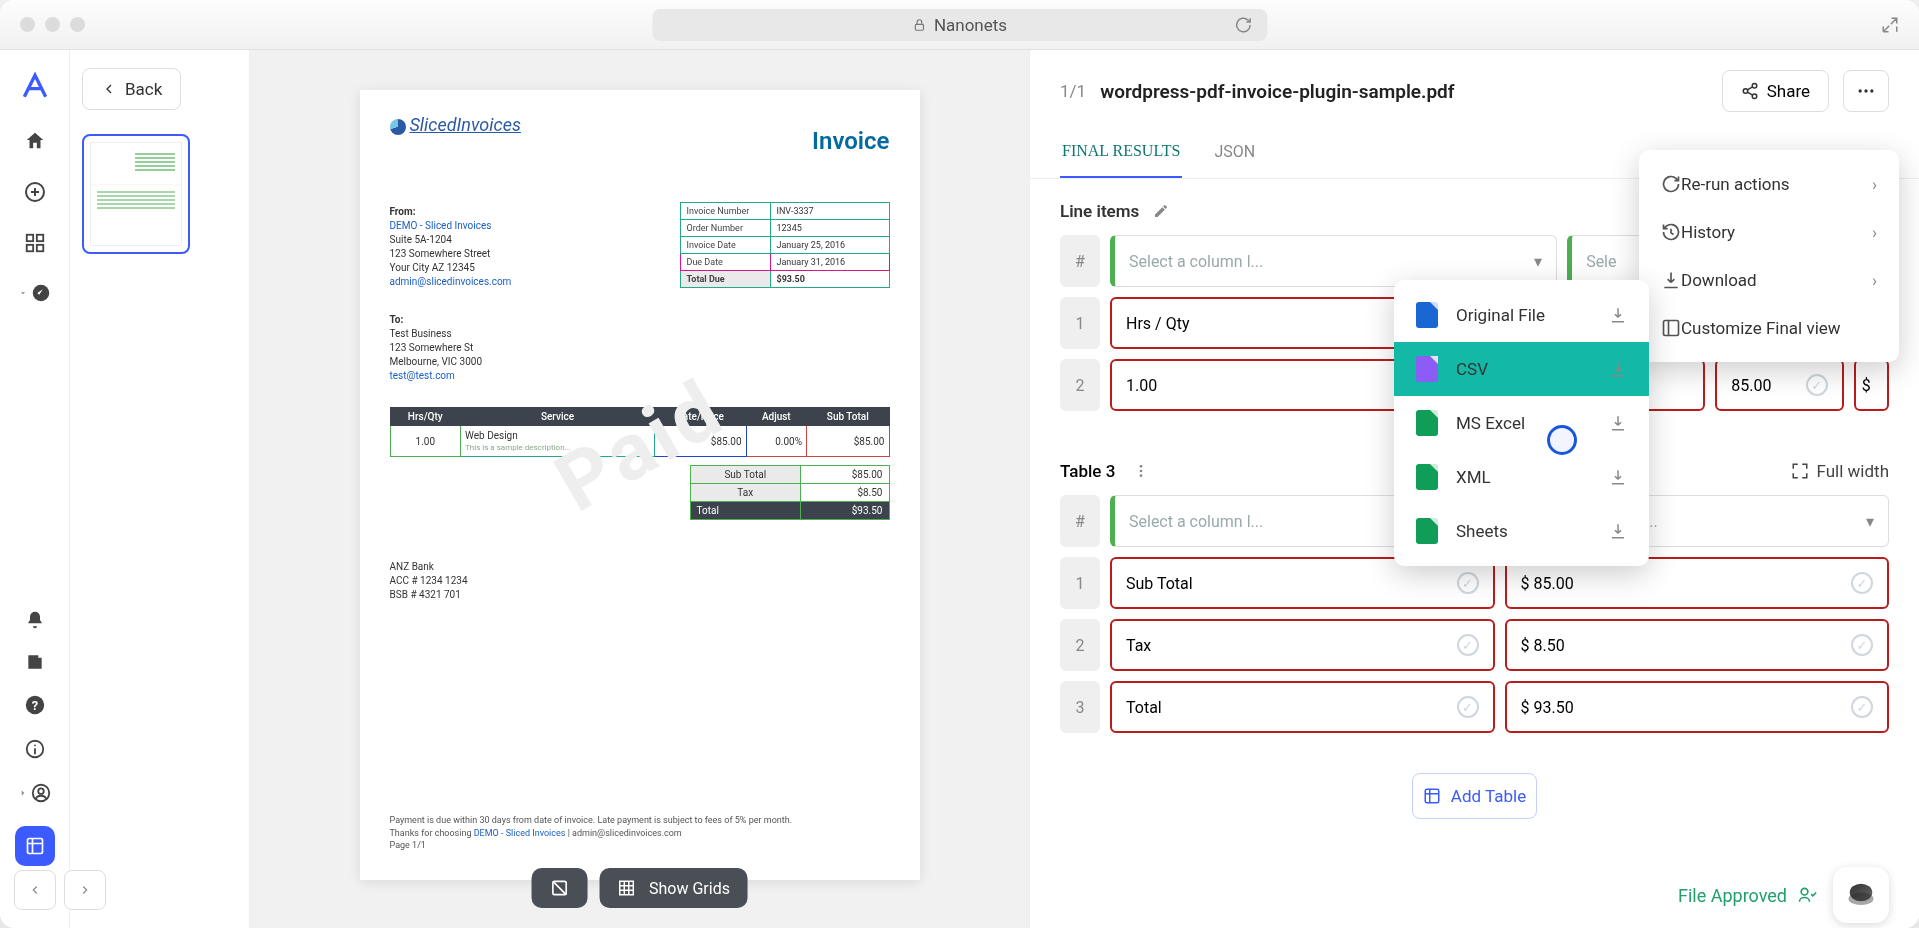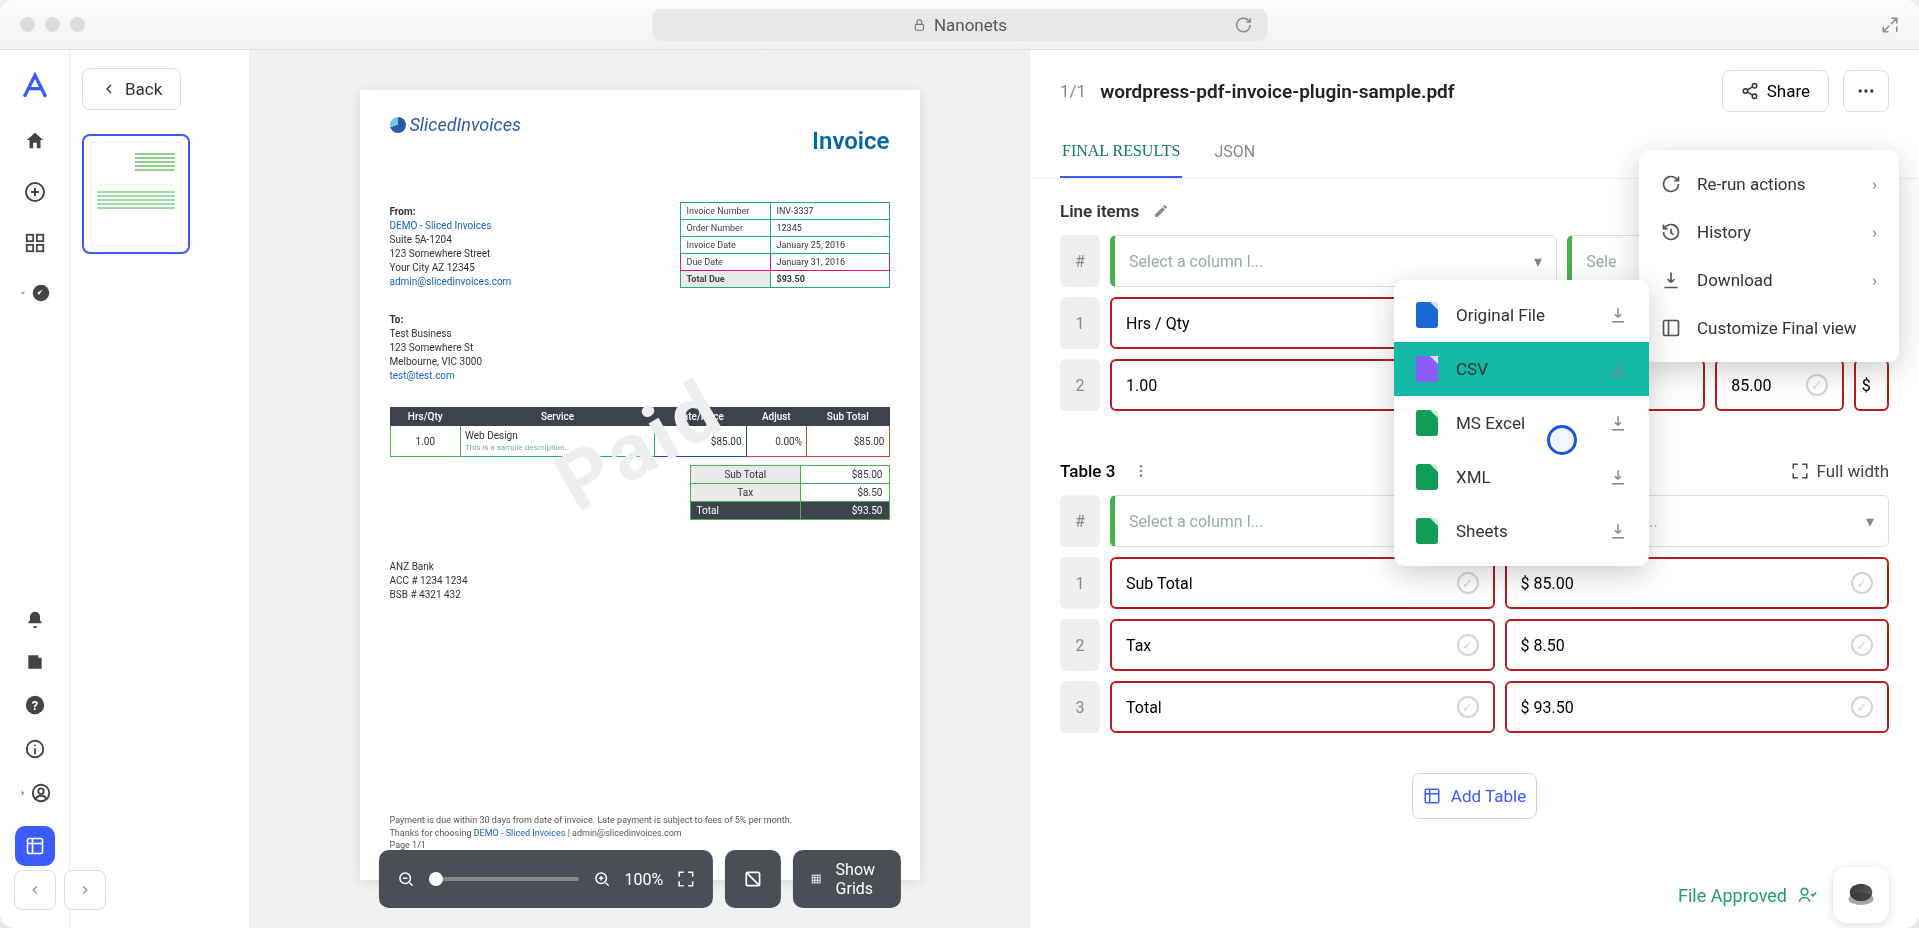--- a/index.html
+++ b/index.html
@@ -24,21 +24,21 @@
 
 .thumbcol { width: 180px; border-right: 1px solid #eee; padding: 18px 12px; background: #fff; }
 .back-btn { border: 1px solid #ddd; border-radius: 8px; padding: 10px 18px; display: inline-flex; align-items: center; gap: 8px; font-size: 17px; color: #333; cursor: pointer; background: #fff; }
 .thumb { margin-top: 24px; border: 2.5px solid #3b5bff; border-radius: 8px; width: 108px; height: 120px; background: #fff; padding: 6px; }
 .thumb-inner { width: 100%; height: 100%; background: linear-gradient(#fff 40%, #f4f4f4 41%, #fff 42%); border: 1px solid #eee; position: relative; }
 .thumb-inner::before { content:''; position:absolute; top:10px; right:6px; width:40px; height:20px; background: repeating-linear-gradient(#4caf50 0 2px, #fff 2px 4px); opacity:.6;}
 .thumb-inner::after { content:''; position:absolute; top:48px; left:6px; right:6px; height:18px; background: repeating-linear-gradient(#4caf50 0 2px, #fff 2px 4px); opacity:.5;}
 
 .viewer { flex: 1; background: #f1f1f1; position: relative; display: flex; justify-content: center; padding-top: 40px; }
 .doc { width: 560px; height: 790px; background: #fff; box-shadow: 0 2px 12px rgba(0,0,0,0.1); padding: 24px 30px; position: relative; font-size: 10px; color: #333; }
-.doc .brand { font-style: italic; font-size: 18px; color: #2a5aa5; display:flex; align-items:center; gap:4px;}
+.doc .brand { font-style: italic; font-size: 18px; color: #2a5aa5; display:flex; align-items:flex-end; gap:4px;text-decoration:underline;}
 .doc .brand .circ { width:16px; height:16px; border-radius:50%; background: conic-gradient(#2a5aa5 0 70%, #76c7e8 70% 100%); }
 .doc h1 { text-align: right; font-size: 24px; color: #0369a1; font-weight: 600; margin-top: -8px; }
 .doc .meta-box { position: absolute; top: 112px; right: 30px; width: 210px; font-size: 9px; }
 .doc .meta-box table { border-collapse: collapse; width: 100%; }
 .doc .meta-box td { border: 1px solid #4caf50; padding: 3px 6px; }
 .doc .meta-box .k { width: 90px; border-color:#2a8; color:#444; }
 .doc .meta-box .v { border-color:#2a8; color:#333; }
 .doc .meta-box .irow .k { border-color:#2a8;}
 .doc .meta-box .due td { border-color:#d18; }
 .doc .from { margin-top: 50px; font-size: 10px; line-height: 1.4; }
@@ -97,21 +97,21 @@
 .table3-head .fw { margin-left:auto; display:flex; align-items:center; gap:8px; color:#444; font-size:17px;}
 
 .add-table { margin: 30px auto; border:1px solid #c6d0ff; background:#fff; color:#3b5bff; padding:12px 10px; border-radius:8px; display:flex; align-items:center; gap:10px; font-size:17px; cursor:pointer; }
 
 .footer-bar { margin-top:auto; padding:18px 30px; display:flex; justify-content:flex-end; align-items:center; gap:16px;}
 .footer-bar .approved { color:#22a06b; font-size:18px; display:flex; align-items:center; gap:10px;}
 .footer-bar .chat { width:56px; height:56px; border-radius:14px; box-shadow:0 2px 10px rgba(0,0,0,.15); display:flex; align-items:center; justify-content:center; background:#fff;}
 
 
 .more-menu { position:absolute; top:100px; right:20px; width:260px; background:#fff; border-radius:10px; box-shadow:0 8px 30px rgba(0,0,0,.2); padding:10px 0; z-index:50;}
-.more-menu .item { padding:14px 22px; display:flex; align-items:center; gap:16px; font-size:17px; color:#333; cursor:pointer;}
+.more-menu .item { padding:14px 22px; display:flex; align-items:center; font-size:17px; color:#333; cursor:pointer;}
 .more-menu .item .chev { margin-left:auto; color:#888;}
 
 
 .dl-menu { position:absolute; top:230px; right:270px; width:255px; background:#fff; border-radius:10px; box-shadow:0 8px 30px rgba(0,0,0,.2); padding:8px 0; z-index:60;}
 .dl-menu .item { padding:14px 22px; display:flex; align-items:center; gap:18px; font-size:17px; color:#333; cursor:pointer;}
 .dl-menu .item .dl { margin-left:auto; color:#888;}
 .dl-menu .item.hover { background:#14b8a6;}
 .fi { width:22px; height:26px; border-radius:3px; position:relative; background:#1967d2;}
 .fi.csv { background:#8b5cf6;} .fi.xls{background:#0f9d58;} .fi.xml{background:#0f9d58;} .fi.sh{background:#0f9d58;}
 .fi::after{content:''; position:absolute; top:0; right:0; width:8px; height:8px; background:rgba(255,255,255,.8); clip-path:polygon(0 0,100% 100%,100% 0);}
@@ -332,45 +332,30 @@
               </tr>
           <tr class="tot">
                 <td>Total</td>
                 <td style="text-align:right">$93.50</td>
               </tr>
         </tbody>
           </table>
         <div class="bank">
           <span>ANZ Bank</span><br>
           <span>ACC # 1234 1234</span><br>
-          <span>BSB # 4321 432</span>
+          <span>BSB # 4321 701</span>
         </div>
         <div class="foot">
           <span>Payment is due within 30 days from date of invoice. Late payment is subject to fees of 5% per month.</span><br>
           <span>Thanks for choosing </span><a>DEMO - Sliced Invoices</a><span> | admin@slicedinvoices.com</span><br>
           <span>Page 1/1</span>
         </div>
       </div>
 
       <div class="viewer-tb">
-        <div class="vtb-group">
-          <svg width="18" height="18" viewBox="0 0 24 24" fill="none" stroke="#fff" stroke-width="2">
-              <circle cx="11" cy="11" r="7"></circle>
-              <path d="M8 11h6M21 21l-4-4"></path>
-            </svg>
-          <div class="slider"></div>
-          <svg width="18" height="18" viewBox="0 0 24 24" fill="none" stroke="#fff" stroke-width="2">
-              <circle cx="11" cy="11" r="7"></circle>
-              <path d="M8 11h6M11 8v6M21 21l-4-4"></path>
-            </svg>
-          <span>100%</span>
-          <svg width="18" height="18" viewBox="0 0 24 24" fill="none" stroke="#fff" stroke-width="2">
-              <path d="M3 9V3h6M21 9V3h-6M3 15v6h6M21 15v6h-6"></path>
-            </svg>
-        </div>
         <div class="vtb-group">
           <svg width="20" height="20" viewBox="0 0 24 24" fill="none" stroke="#fff" stroke-width="2">
               <rect x="4" y="4" width="16" height="16" rx="2"></rect>
               <path d="M4 4l16 16"></path>
             </svg>
         </div>
         <div class="vtb-group">
           <svg width="18" height="18" viewBox="0 0 24 24" fill="none" stroke="#fff" stroke-width="2">
               <rect x="3" y="3" width="18" height="18"></rect>
               <path d="M3 9h18M3 15h18M9 3v18M15 3v18"></path>

